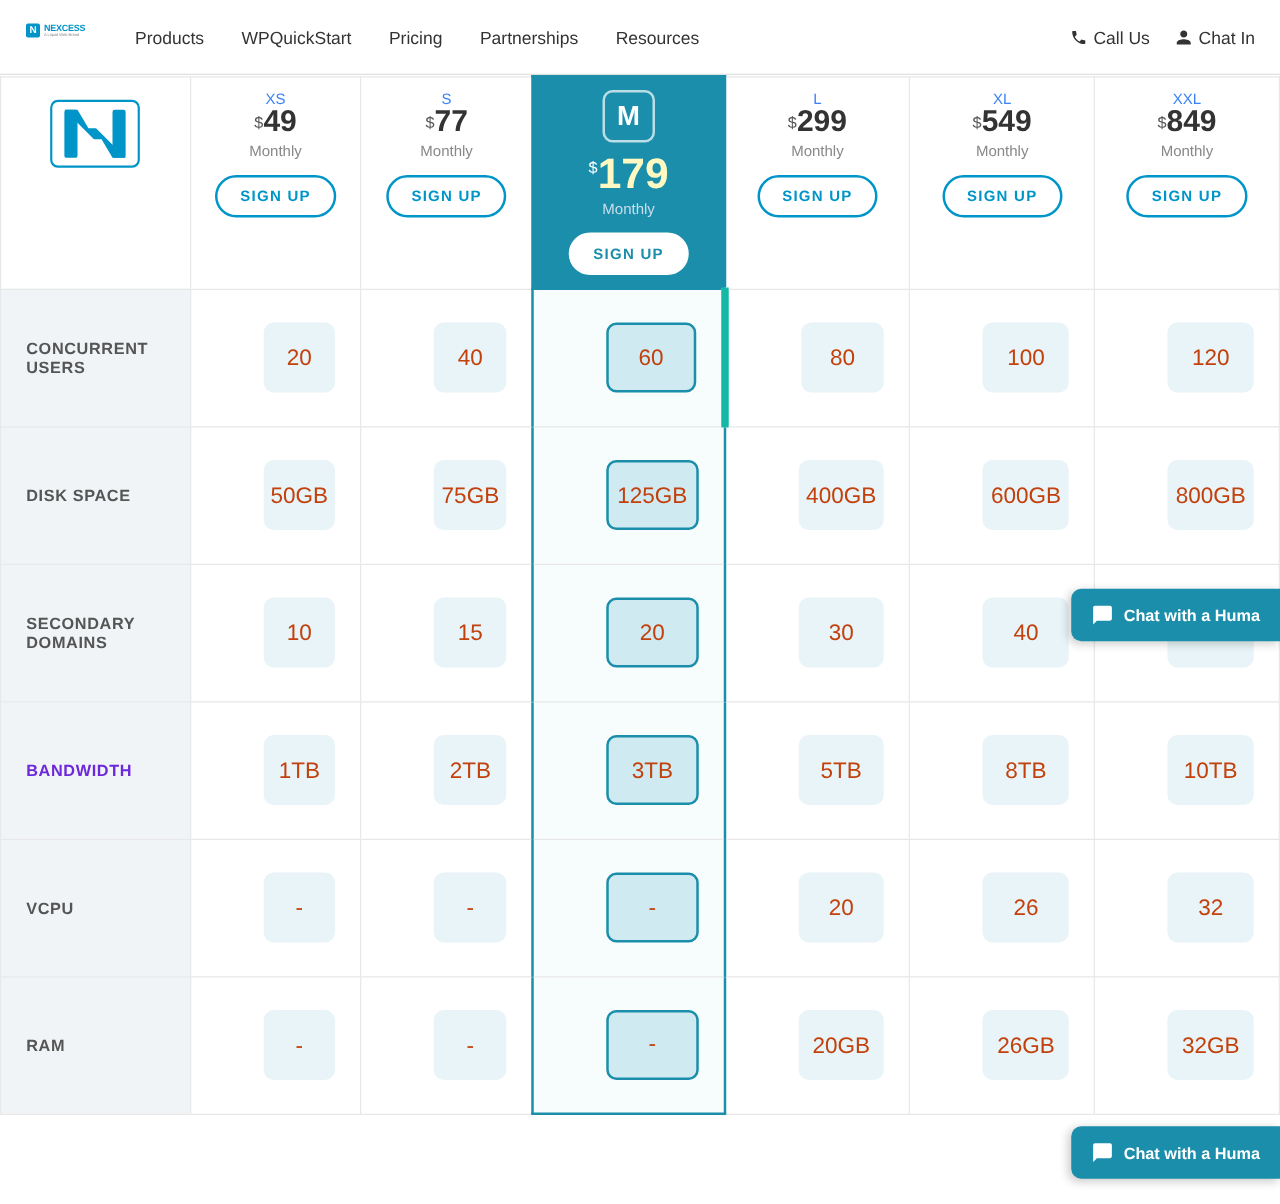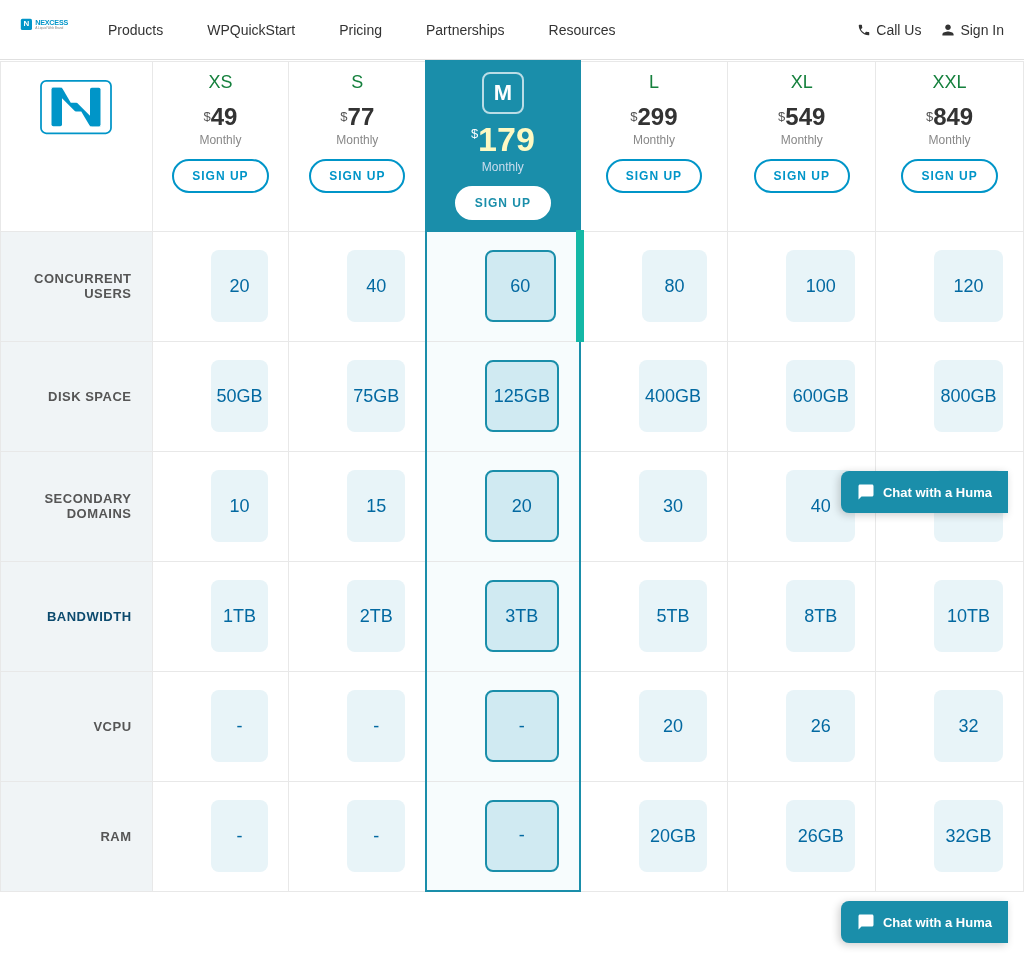--- a/index.html
+++ b/index.html
@@ -21,21 +21,21 @@
       display: flex;
       align-items: center;
       margin-right: 40px;
     }
     .logo-icon {
       width: 48px;
       height: 48px;
     }
     .nav-links {
       display: flex;
-      gap: 44px;
+      gap: 30px;
       flex: 1;
     }
     .nav-link {
       font-size: 14px;
       color: #333;
       cursor: pointer;
       text-decoration: none;
     }
     .nav-right {
       display: flex;
@@ -66,25 +66,25 @@
 
     
     .plan-header-row td {
       text-align: center;
       padding: 10px 8px;
       vertical-align: top;
       border: 1px solid #e8e8e8;
     }
 
     .plan-name {
-      font-size: 18px;
-      color: #15803d;
+      font-size: 12px;
+      color: #3b82f6;
       font-weight: 300;
       display: block;
-      margin-bottom: 12px;
+      margin-bottom: 0;
     }
 
     .price-display {
       display: flex;
       justify-content: center;
       align-items: flex-start;
       margin-bottom: 4px;
     }
     .price-dollar {
       font-size: 13px;
@@ -142,21 +142,21 @@
       align-items: center;
       justify-content: center;
       margin: 0 auto 8px;
       font-size: 22px;
       font-weight: 700;
       color: #fff;
     }
 
     
     .data-row td {
-      text-align: right;
+      text-align: left;
       padding: 0 20px;
       border: 1px solid #e8e8e8;
       height: 110px;
       vertical-align: middle;
     }
 
     .data-row td.label-cell {
       background: #f0f4f6;
       font-size: 13px;
       font-weight: 700;
@@ -168,23 +168,23 @@
     .data-row td.label-cell.highlight {
       color: #0095c8;
     }
 
     .value-box {
       background: #e8f4f8;
       border-radius: 8px;
       display: flex;
       align-items: center;
       justify-content: center;
-      height: 72px;
+      height: 56px;
       font-size: 18px;
-      color: #0369a1;
+      color: #c2410c;
       font-weight: 500;
       margin-left: 38px;
     }
 
     .featured-value-box {
       background: #d0eaf2;
       border: 2px solid #1a8eaa;
     }
 
     
@@ -192,21 +192,21 @@
       padding: 10px;
       vertical-align: middle;
       text-align: center;
       background: #fff;
       border: 1px solid #e8e8e8;
     }
 
     
     .chat-button {
       position: fixed;
-      right: 16px;
+      right: 0;
       background: #1a8eaa;
       color: #fff;
       padding: 12px 16px;
       border-radius: 8px 0 0 8px;
       font-size: 13px;
       font-weight: 700;
       cursor: pointer;
       display: flex;
       align-items: center;
       gap: 8px;
@@ -248,21 +248,21 @@
     <a href="#">
       <svg width="14" height="14" viewBox="0 0 24 24" fill="#333">
           <path d="M6.6 10.8c1.4 2.8 3.8 5.1 6.6 6.6l2.2-2.2c.3-.3.7-.4 1-.2 1.1.4 2.3.6 3.6.6.6 0 1 .4 1 1V20c0 .6-.4 1-1 1C10.6 21 3 13.4 3 4c0-.6.4-1 1-1h3.5c.6 0 1 .4 1 1 0 1.3.2 2.5.6 3.6.1.3 0 .7-.2 1L6.6 10.8z"></path>
         </svg>
       <span>Call Us</span>
     </a>
     <a href="#">
       <svg width="14" height="14" viewBox="0 0 24 24" fill="#333">
           <path d="M12 12c2.7 0 4.8-2.1 4.8-4.8S14.7 2.4 12 2.4 7.2 4.5 7.2 7.2 9.3 12 12 12zm0 2.4c-3.2 0-9.6 1.6-9.6 4.8v2.4h19.2v-2.4c0-3.2-6.4-4.8-9.6-4.8z"></path>
         </svg>
-      <span>Sign In</span>
+      <span>Chat In</span>
     </a>
   </div>
 </nav>
 
 <div class="pricing-container">
   <table class="pricing-table">
 
     <tbody>
         <tr class="plan-header-row">
 
@@ -342,21 +342,21 @@
     </tr>
 
     <tr class="data-row">
       <td class="label-cell">CONCURRENT<br>USERS</td>
       <td>
             <div class="value-box">20</div>
           </td>
       <td>
             <div class="value-box">40</div>
           </td>
-      <td style="border-left:2px solid #1a8eaa;border-right:8px solid #14b8a6;background:#f7fcfd">
+      <td style="border-left:2px solid #1a8eaa;border-right:6px solid #14b8a6;background:#f7fcfd">
             <div class="value-box featured-value-box">60</div>
           </td>
       <td>
             <div class="value-box">80</div>
           </td>
       <td>
             <div class="value-box">100</div>
           </td>
       <td>
             <div class="value-box">120</div>
@@ -401,21 +401,21 @@
           </td>
       <td>
             <div class="value-box">40</div>
           </td>
       <td>
             <div class="value-box">50</div>
           </td>
     </tr>
 
     <tr class="data-row">
-      <td class="label-cell highlight" style="color:#0c4a6e">BANDWIDTH</td>
+      <td class="label-cell highlight" style="color:#6d28d9">BANDWIDTH</td>
       <td>
             <div class="value-box">1TB</div>
           </td>
       <td>
             <div class="value-box">2TB</div>
           </td>
       <td style="border-left:2px solid #1a8eaa;border-right:2px solid #1a8eaa;background:#f7fcfd">
             <div class="value-box featured-value-box">3TB</div>
           </td>
       <td>

